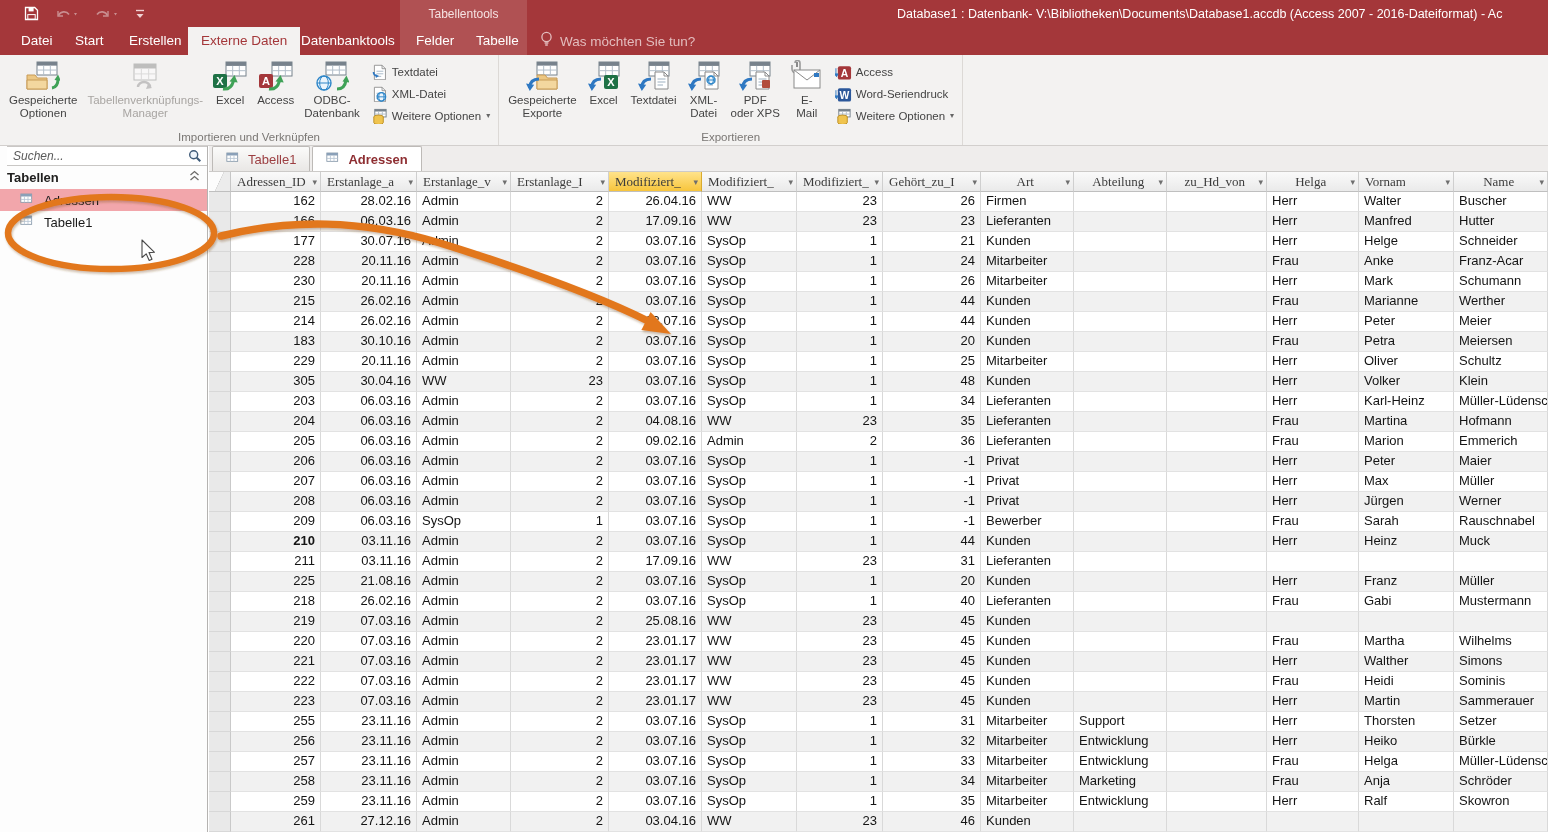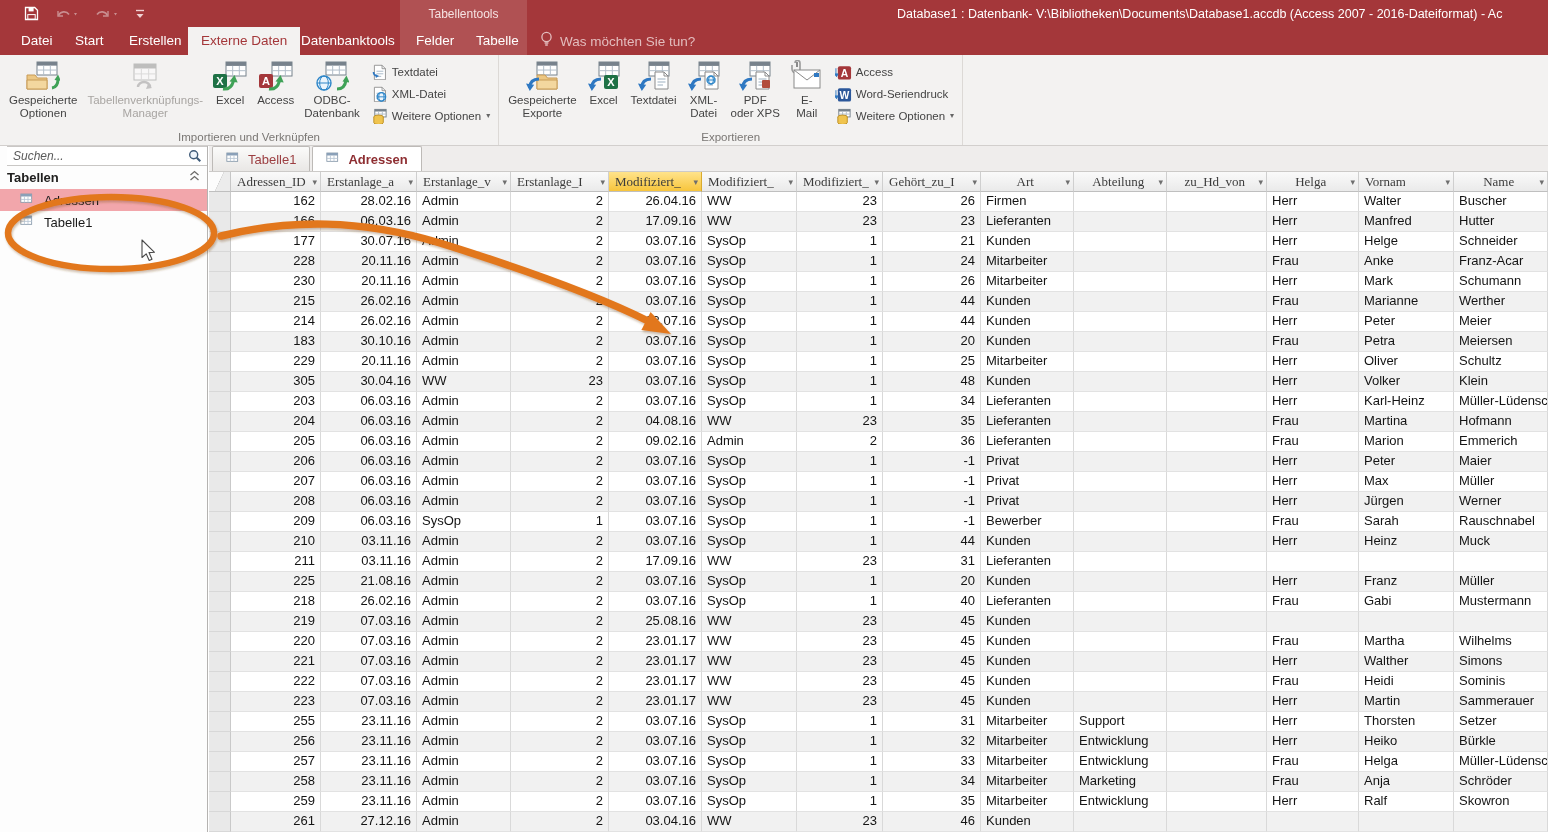--- a/index.html
+++ b/index.html
@@ -842,21 +842,21 @@
           <div class="cell r" style="width: 98px;">-1</div>
           <div class="cell" style="width: 93px;">Bewerber</div>
           <div class="cell" style="width: 93px;"></div>
           <div class="cell" style="width: 100px;"></div>
           <div class="cell" style="width: 92px;">Frau</div>
           <div class="cell" style="width: 95px;">Sarah</div>
           <div class="cell" style="width: 93px; flex: 1 1 0%;">Rauschnabel</div>
         </div>
         <div class="drow alt">
           <div class="gutter"></div>
-          <div class="cell r" style="width: 90px;">210</div>
+          <div class="cell r" style="width: 90px; font-weight: bold;">210</div>
           <div class="cell r" style="width: 96px;">03.11.16</div>
           <div class="cell" style="width: 94px;">Admin</div>
           <div class="cell r" style="width: 98px;">2</div>
           <div class="cell r" style="width: 93px;">03.07.16</div>
           <div class="cell" style="width: 95px;">SysOp</div>
           <div class="cell r" style="width: 86px;">1</div>
           <div class="cell r" style="width: 98px;">44</div>
           <div class="cell" style="width: 93px;">Kunden</div>
           <div class="cell" style="width: 93px;"></div>
           <div class="cell" style="width: 100px;"></div>

